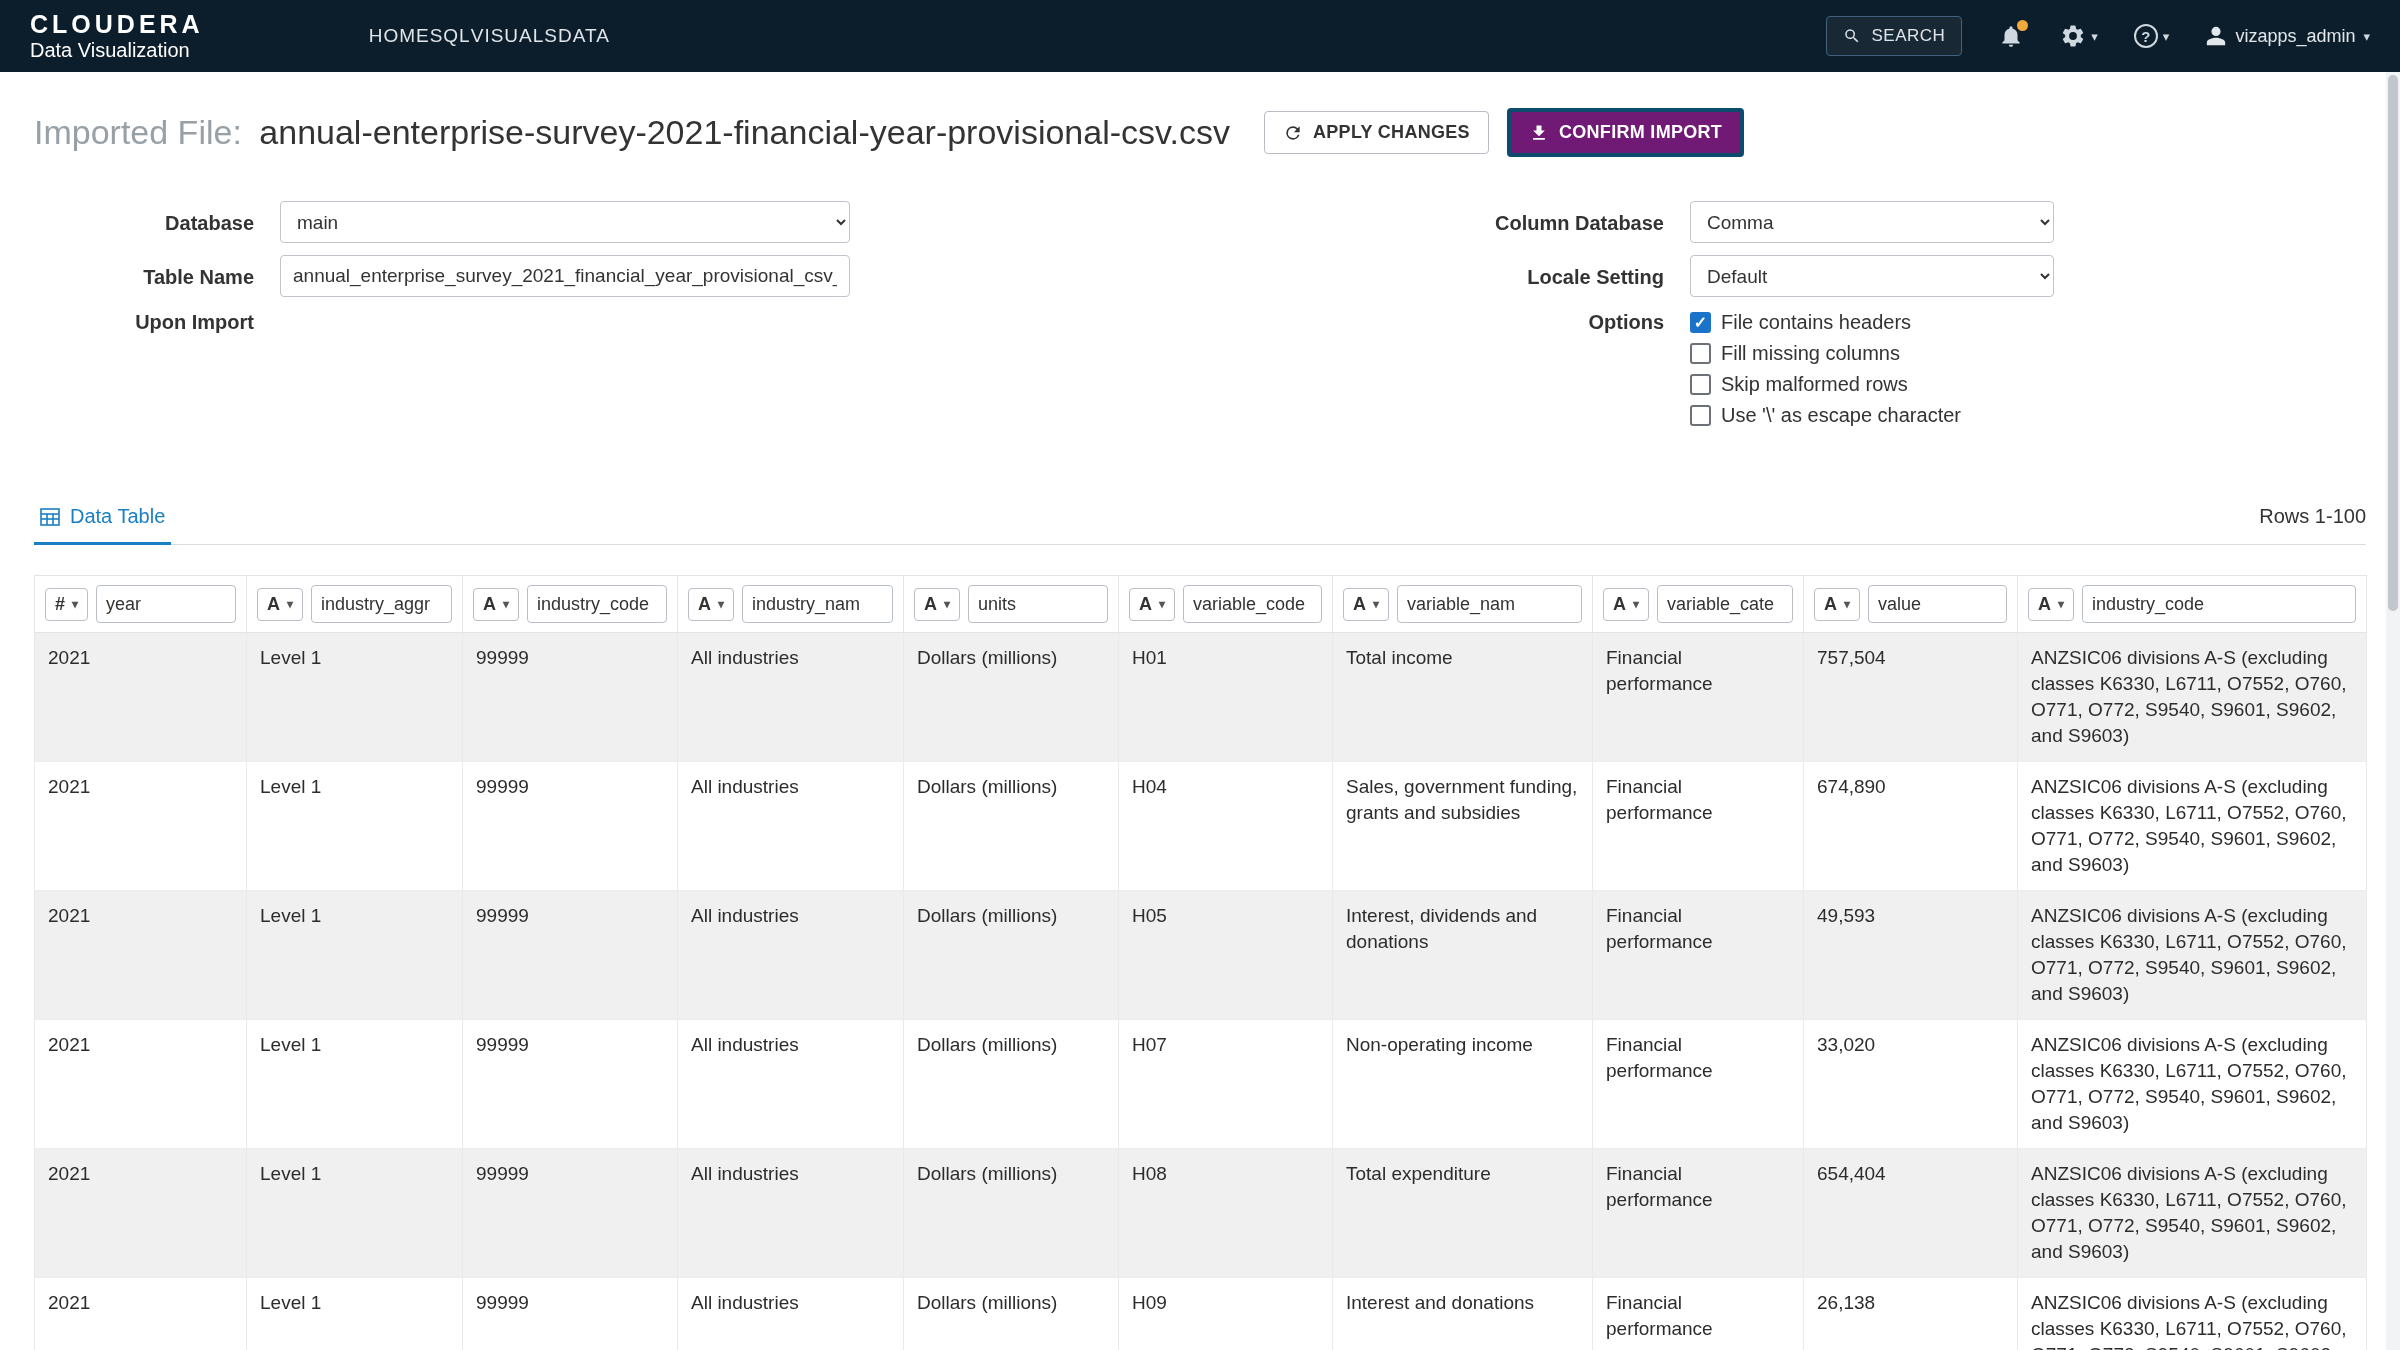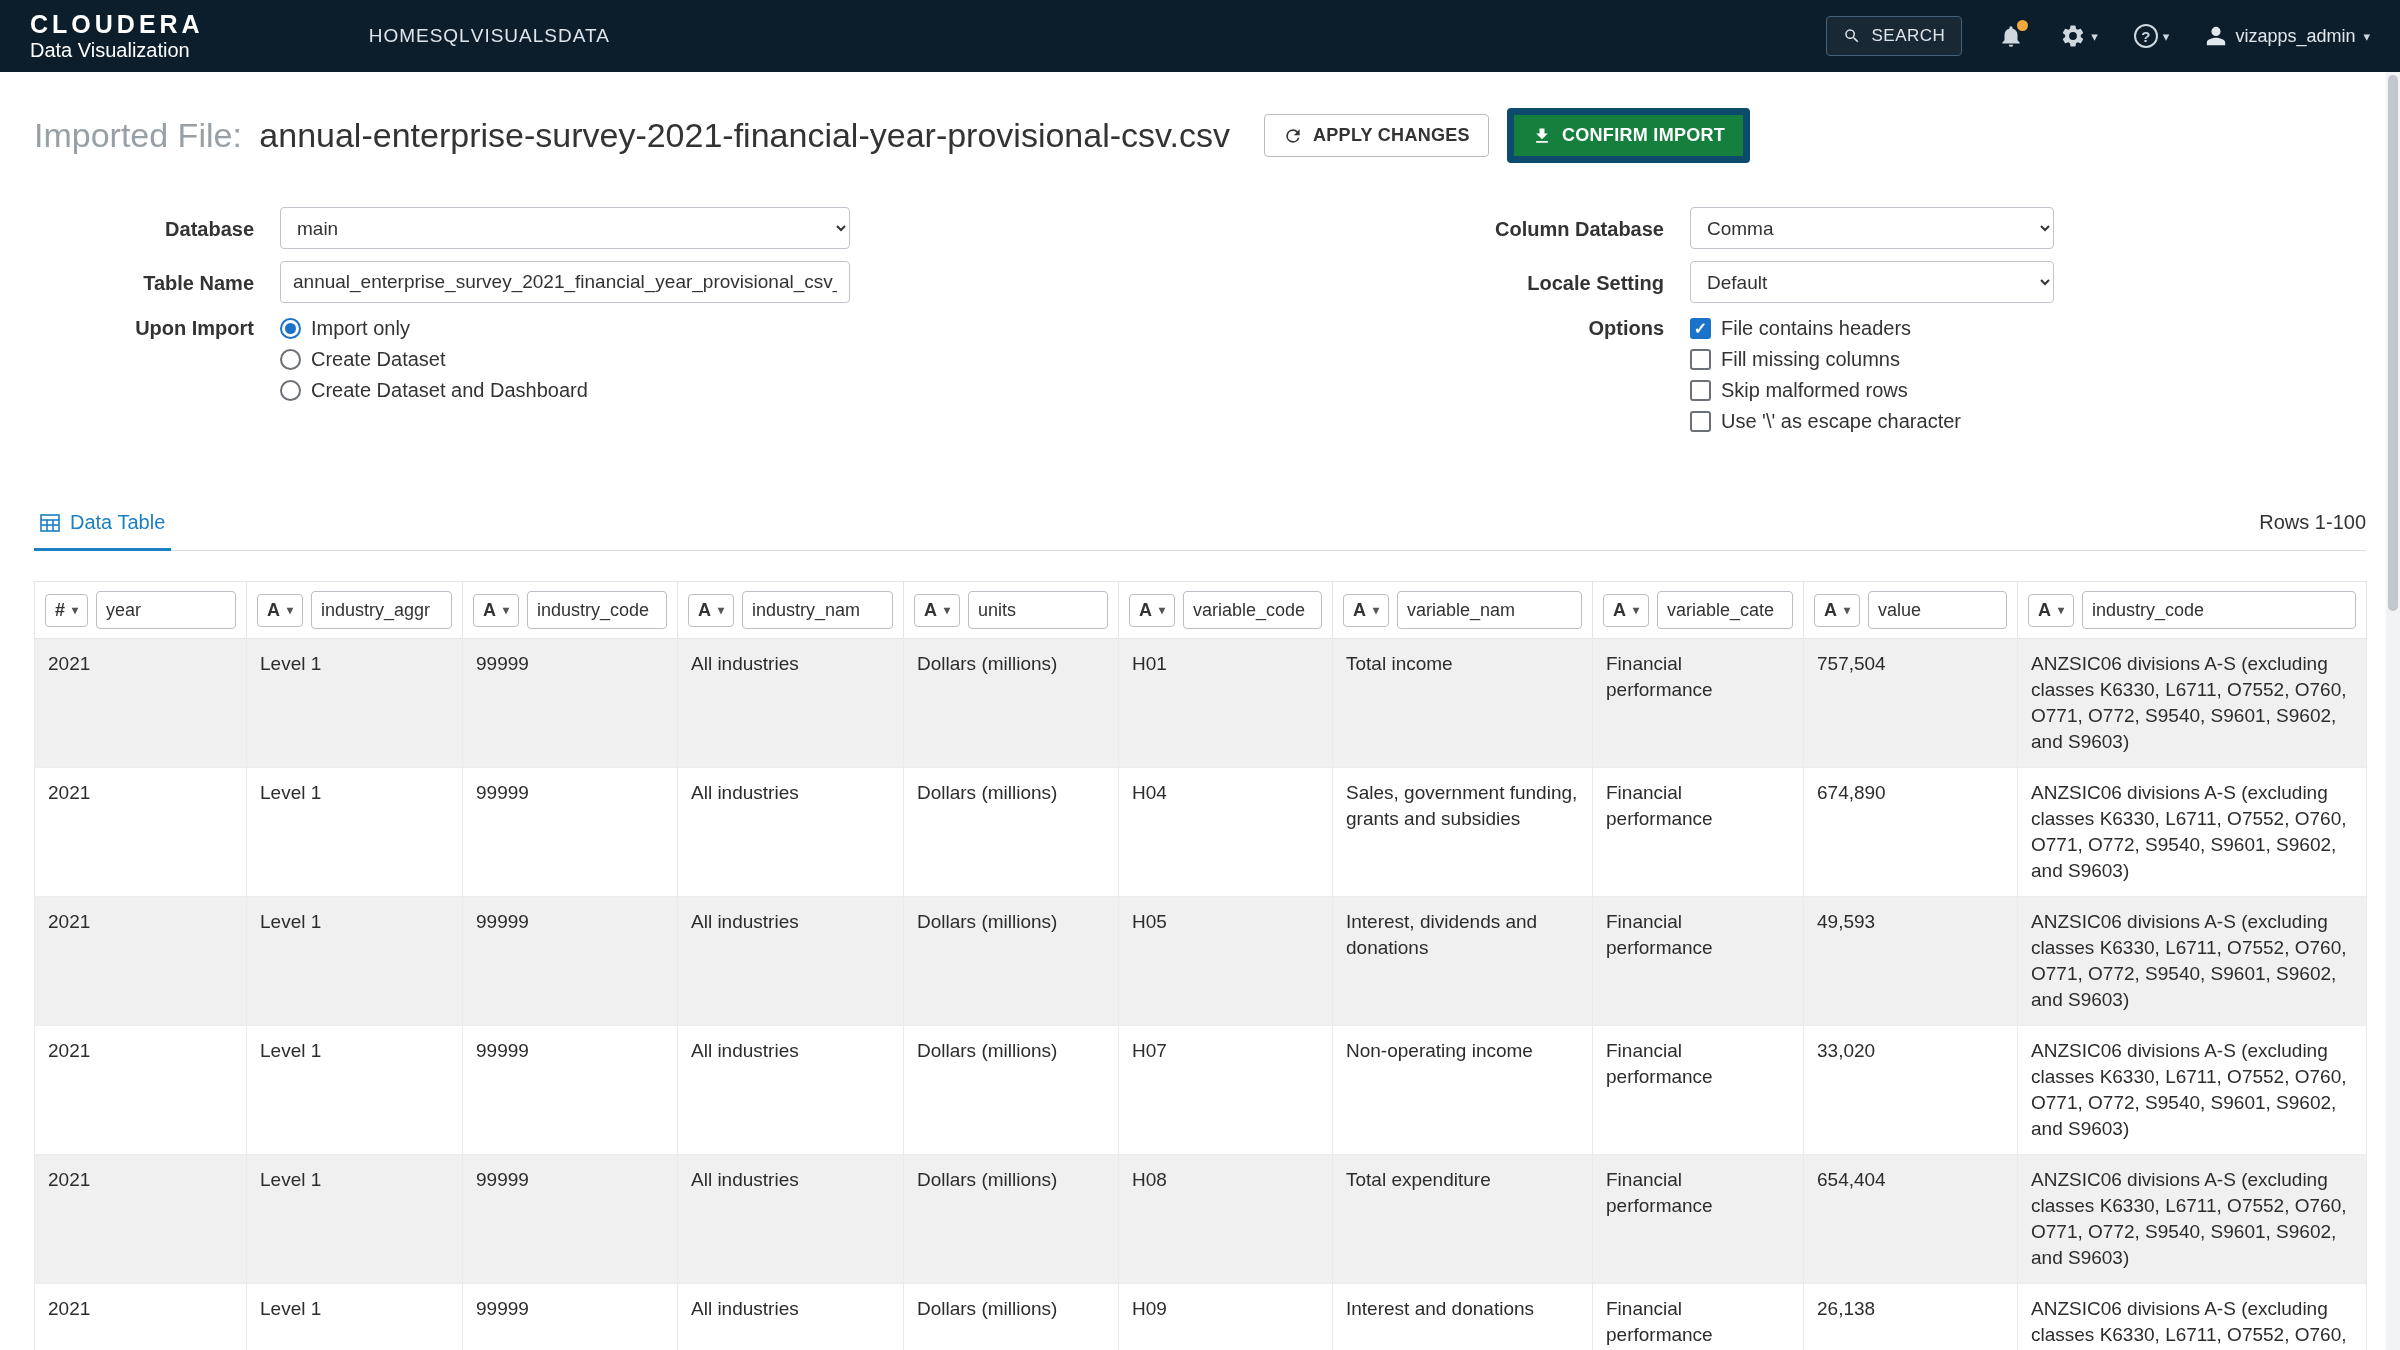--- a/index.html
+++ b/index.html
@@ -55,21 +55,21 @@
   .page-title { font-size: 34px; font-weight: 400; }
   .title-prefix { color: #97a0a6; }
   .title-file { color: #333; margin-left: 8px; }
   .btn {
     display: inline-flex; align-items: center; gap: 10px;
     font-size: 18px; font-weight: bold; letter-spacing: 0.3px;
     padding: 10px 18px; border-radius: 4px; cursor: pointer;
     font-family: "Liberation Sans", sans-serif;
   }
   .btn-outline { background: #fff; border: 1px solid #b7bdc3; color: #333; margin-left: 34px; }
-  .btn-primary { background: #15803d; border: 7px solid #0c4a6e; color: #fff; margin-left: 18px; }
+  .btn-primary { background: #701a75; border: 4px solid #0c4a6e; color: #fff; margin-left: 18px; }
 
   
   .form-grid { display: flex; margin-top: 44px; }
   .form-col.left { width: 960px; }
   .form-col.right { margin-left: 420px; }
   .form-row { display: flex; align-items: center; margin-bottom: 12px; }
   .form-row.align-top { align-items: flex-start; }
   .form-row label.f-label {
     width: 220px; text-align: right; font-size: 20px; font-weight: bold;
     color: #333; margin-right: 26px; padding-top: 2px; flex: none;
@@ -248,34 +248,20 @@
         <select class="f-select">
           <option>main</option>
         </select>
       </div>
       <div class="form-row">
         <label class="f-label">Table Name</label>
         <input class="f-input" type="text" value="annual_enterprise_survey_2021_financial_year_provisional_csv_1683557174" style="">
       </div>
       <div class="form-row align-top">
         <label class="f-label">Upon Import</label>
-        <div class="choice-group">
-          <label class="choice-line">
-            <span class="radio checked"></span>
-            <span>Import only</span>
-          </label>
-          <label class="choice-line">
-            <span class="radio"></span>
-            <span>Create Dataset</span>
-          </label>
-          <label class="choice-line">
-            <span class="radio"></span>
-            <span>Create Dataset and Dashboard</span>
-          </label>
-        </div>
       </div>
     </div>
 
     <div class="form-col right">
       <div class="form-row">
         <label class="f-label">Column Database</label>
         <select class="f-select">
           <option>Comma</option>
         </select>
       </div>

